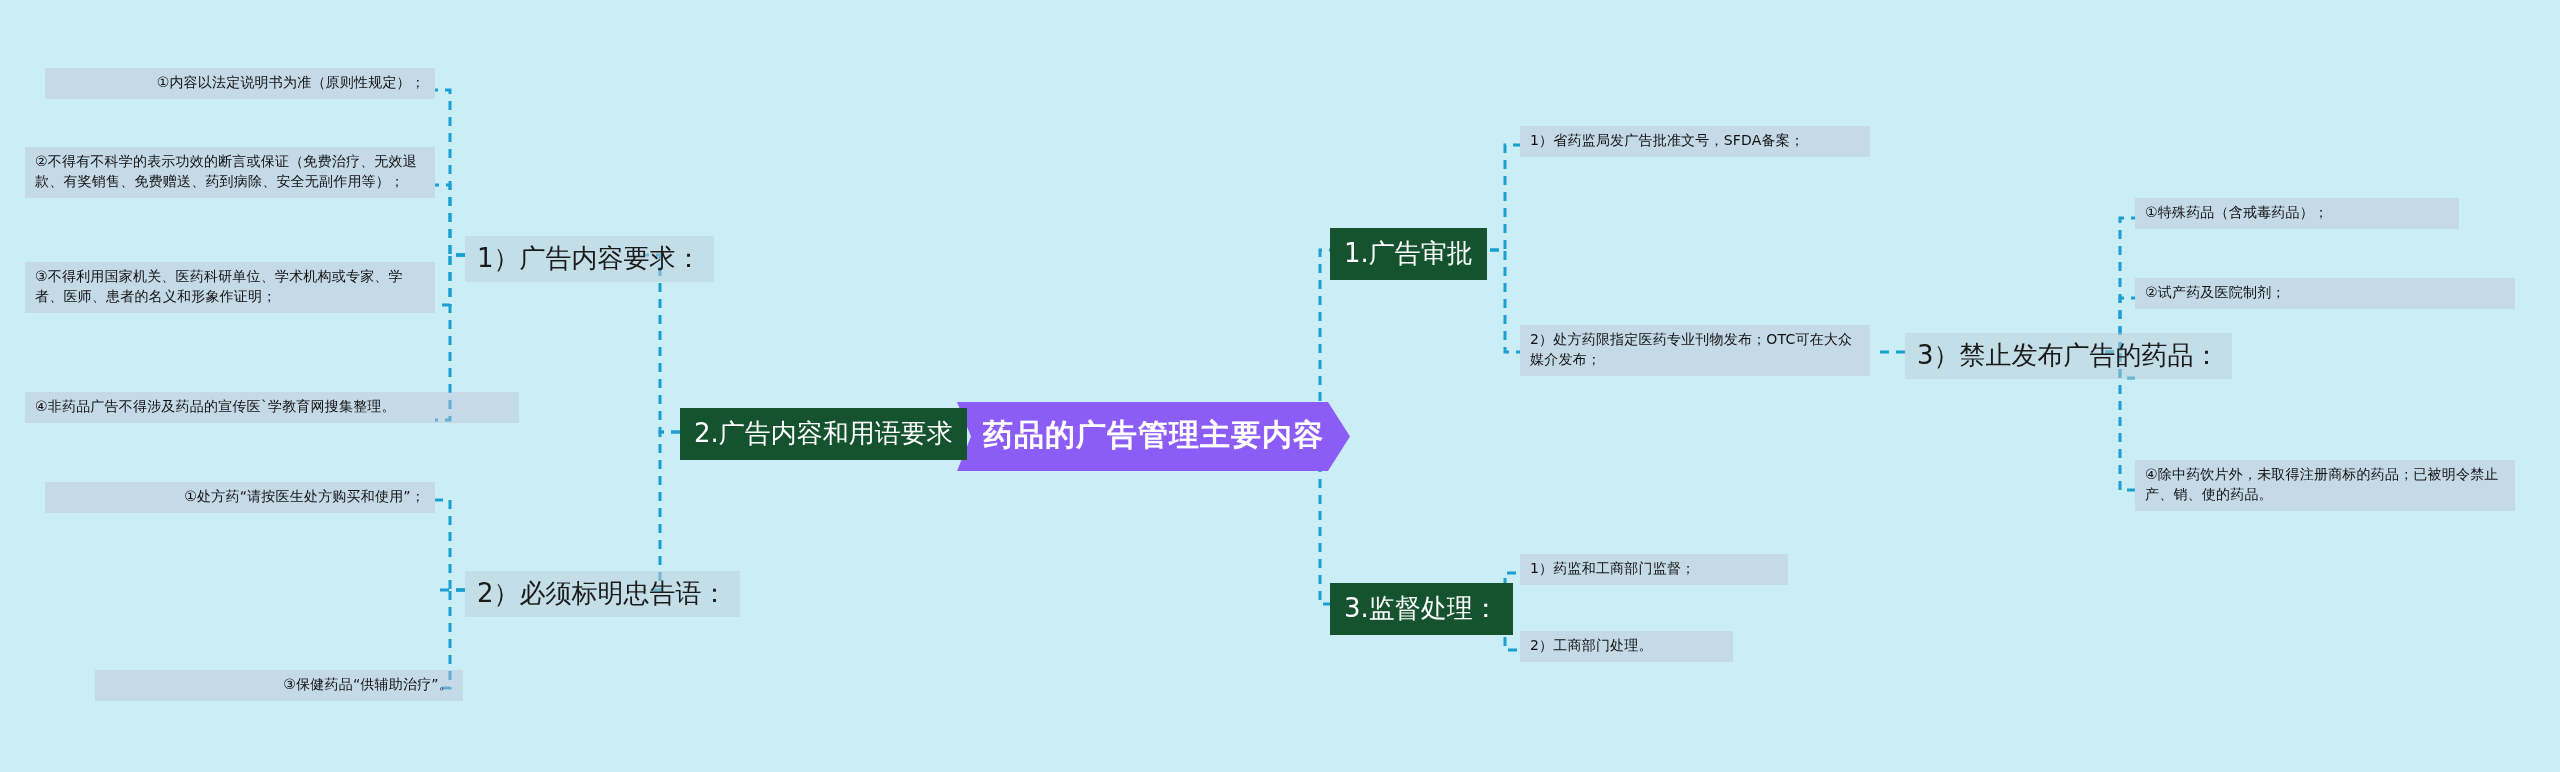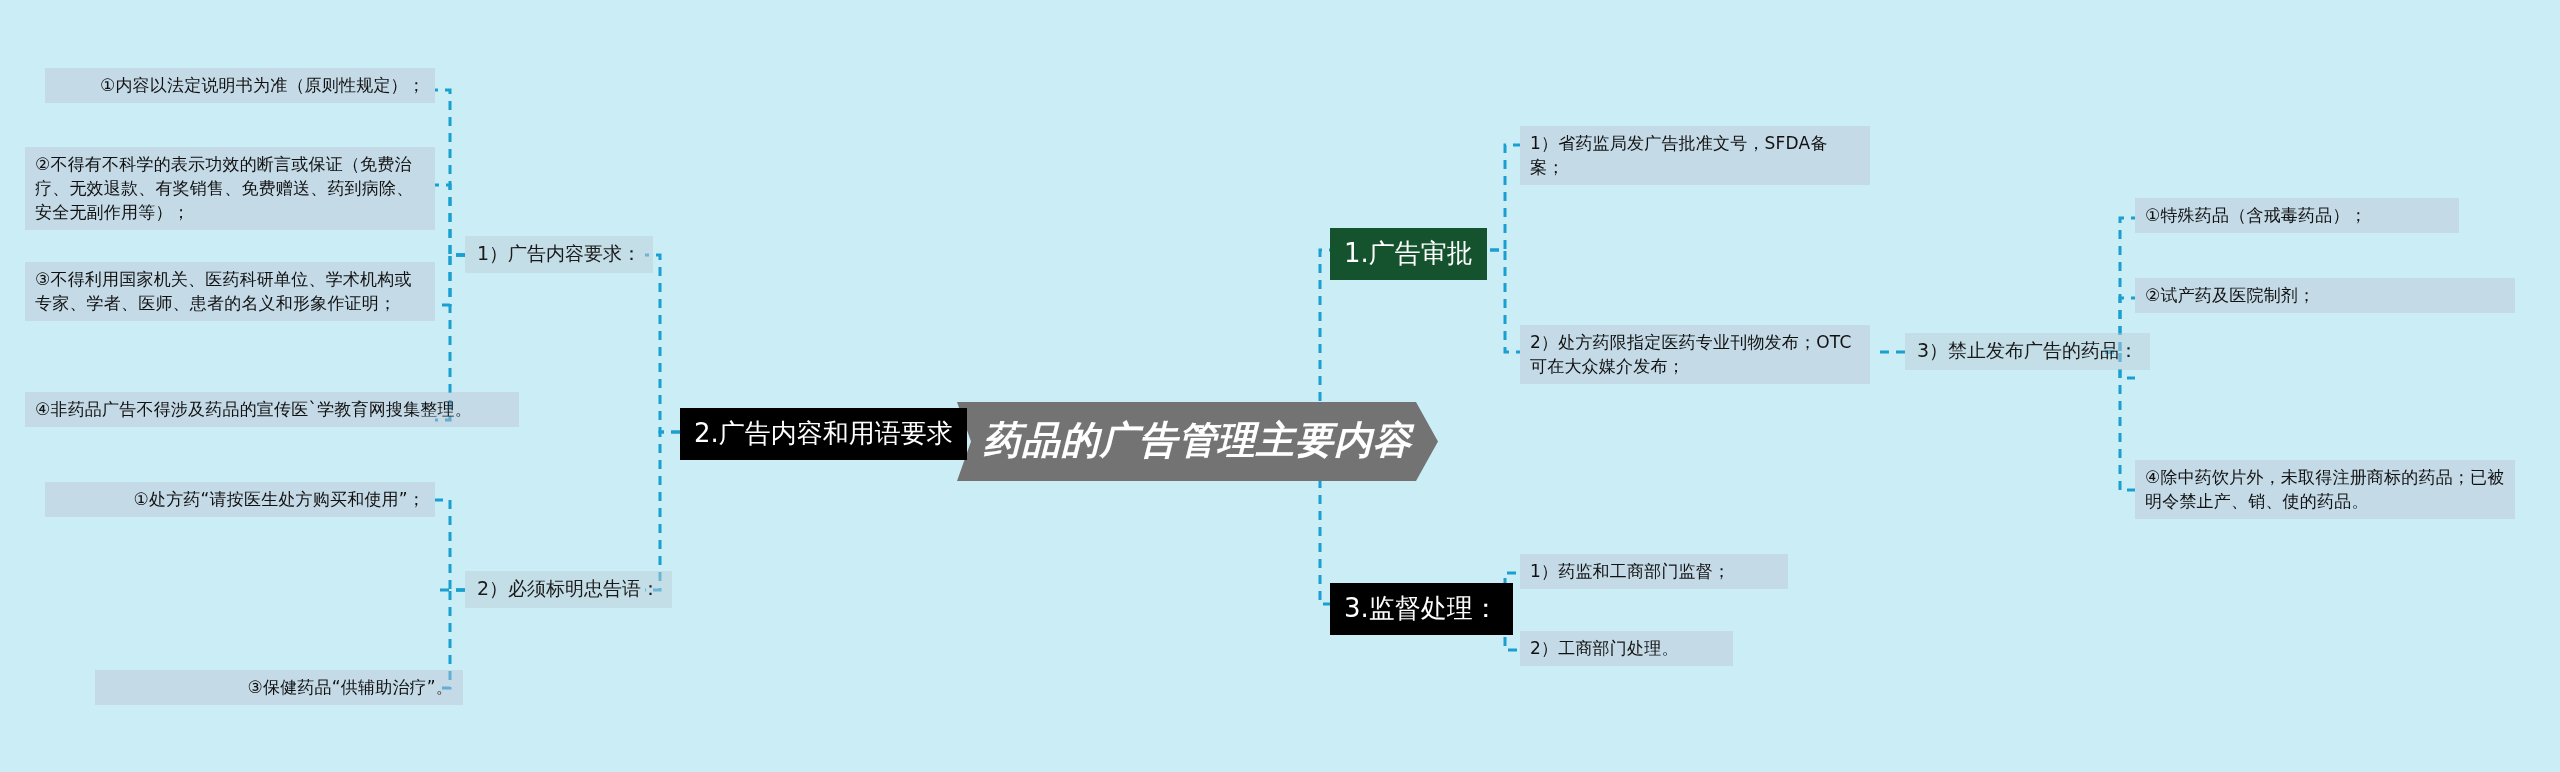--- a/index.html
+++ b/index.html
@@ -28,59 +28,58 @@
   .node {
     position: absolute;
     box-sizing: border-box;
     display: flex;
     align-items: center;
   }
   
   .leaf {
     background: rgba(190,192,212,0.45);
     color: #111111;
-    font-size: 17px;
+    font-size: 14px;
     line-height: 1.42;
     padding: 5px 10px 6px 10px;
     letter-spacing: 0.2px;
   }
   
   .mid {
     background: rgba(190,205,216,0.50);
     color: #1a1a1a;
-    font-size: 19px;
+    font-size: 26px;
     padding: 5px 12px 6px 12px;
     white-space: nowrap;
   }
   
   .branch {
     color: #ffffff;
     font-size: 26px;
     font-weight: 500;
     padding: 8px 14px 9px 14px;
     white-space: nowrap;
   }
   .branch.dark {
     background: #14532d;
   }
   .branch.cyan {
-    background: #000000;
+    background: #14532d;
   }
   
   .root {
-    background: #737373;
+    background: #8b5cf6;
     color: #ffffff;
-    font-size: 38px;
+    font-size: 30px;
     font-weight: 600;
     padding: 13px 26px 15px 26px;
     white-space: nowrap;
     letter-spacing: 1px;
     clip-path: polygon(0 0, calc(100% - 22px) 0, 100% 50%, calc(100% - 22px) 100%, 0 100%, 14px 50%);
     text-shadow: 0 0 1px rgba(255,255,255,0.25);
-    font-style: italic;
   }
   .root-wrap {
     position: absolute;
     filter: drop-shadow(0 0 0 rgba(0,0,0,0));
   }
 </style>
 </head>
 <body>
 
 <div id="canvas">

